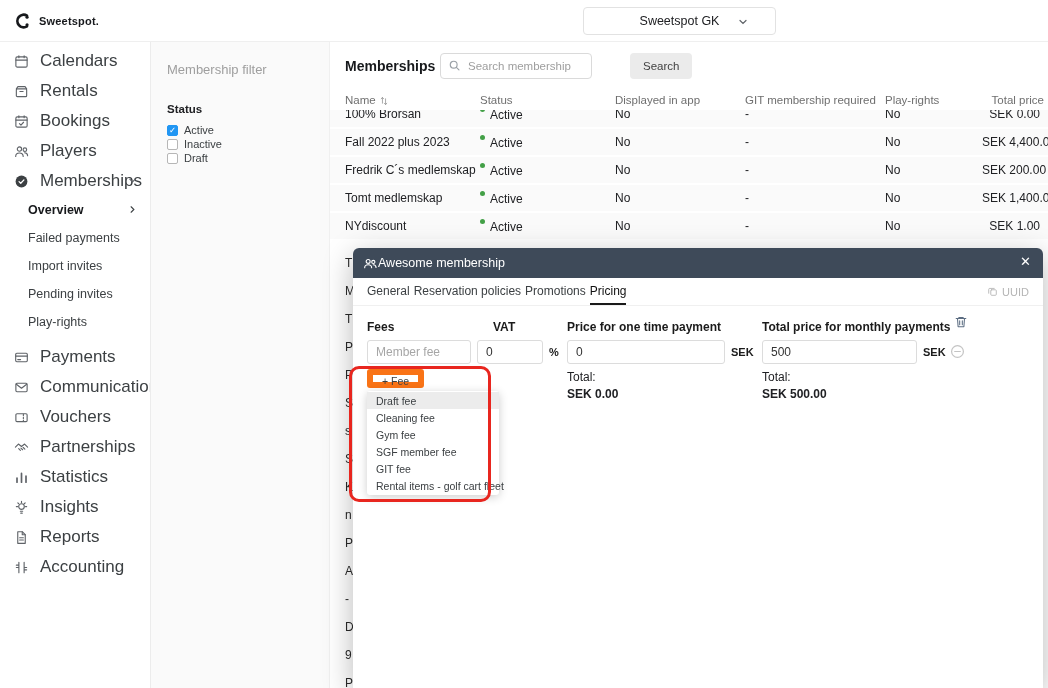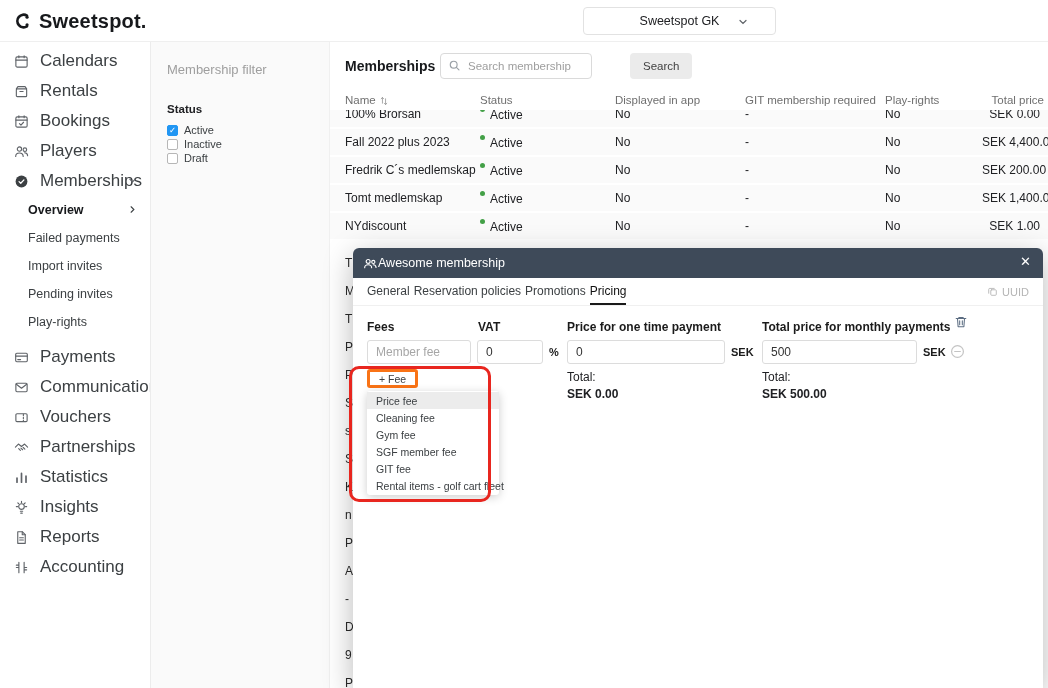--- a/index.html
+++ b/index.html
@@ -3,21 +3,21 @@
 <meta charset="utf-8">
 <style>
   * { box-sizing: border-box; }
   html,body { margin:0; padding:0; }
   body { font-family:"Liberation Sans", sans-serif; background:#fff; }
   .screen { position:relative; width:1048px; height:688px; background:#fff; overflow:hidden; }
 
   
   .topbar { position:absolute; left:0; top:0; width:1048px; height:42px; background:#fff; border-bottom:1px solid #efefef; z-index:6; }
   .logo { position:absolute; left:14px; top:0; height:42px; display:flex; align-items:center; gap:7px; }
-  .logo-text { font-size:20px; font-weight:bold; color:#17191c; letter-spacing:.2px; }
+  .logo-text { font-size:11px; font-weight:bold; color:#17191c; letter-spacing:.2px; }
   .club-select { position:absolute; left:583px; top:7px; width:193px; height:28px; border:1px solid #e2e2e2; border-radius:4px; background:#fff; display:flex; align-items:center; justify-content:center; font-size:12.5px; color:#202124; cursor:pointer; }
   .club-select .chev { position:absolute; right:26px; top:8px; line-height:0; }
 
   
   .sidebar { position:absolute; left:0; top:42px; width:150px; height:646px; background:#fff; padding-top:4px; z-index:2; }
   .side-item { position:relative; height:30px; display:flex; align-items:center; gap:11px; padding-left:14px; font-size:17px; color:#3c4043; cursor:pointer; white-space:nowrap; }
   .side-item .sicon { width:15px; height:15px; line-height:0; flex:0 0 15px; }
   .side-item .chev-end { position:absolute; right:12px; top:9px; line-height:0; }
   .side-sub { position:relative; height:28px; display:flex; align-items:center; padding-left:28px; font-size:12.5px; color:#3c4043; cursor:pointer; white-space:nowrap; }
   .side-sub.active { font-weight:bold; color:#17191c; }
@@ -62,21 +62,21 @@
   .mtab { font-size:12px; color:#3c4043; display:flex; align-items:center; cursor:pointer; border-bottom:2px solid transparent; }
   .mtab.active { color:#111; border-bottom-color:#1a1a1a; }
   .uuid-btn { margin-left:auto; display:flex; align-items:center; gap:4px; font-size:11px; color:#b5b5b5; cursor:pointer; }
 
   .m-col { position:absolute; font-size:12px; font-weight:bold; color:#1b1b1b; white-space:nowrap; }
   .m-input { height:24px; border:1px solid #dcdcdc; border-radius:3px; padding:0 8px; font-size:12px; color:#333; outline:none; font-family:"Liberation Sans",sans-serif; background:#fff; }
   .m-input::placeholder { color:#a6a6a6; }
   .fgroup { position:absolute; display:flex; align-items:center; gap:6px; }
   .suffix { font-size:11px; font-weight:bold; color:#1b1b1b; }
   .icon-btn { position:absolute; line-height:0; cursor:pointer; background:none; border:none; padding:0; }
-  .add-fee { position:absolute; left:14px; top:121px; height:19px; padding:0 9px; font-size:10.5px; color:#3c4043; background:#fff; border:3px solid #f97316; border-radius:3px; cursor:pointer; font-family:"Liberation Sans",sans-serif; }
+  .add-fee { position:absolute; left:14px; top:121px; height:19px; padding:0 9px; font-size:10.5px; color:#3c4043; background:#fff; border:6px solid #f97316; border-radius:3px; cursor:pointer; font-family:"Liberation Sans",sans-serif; }
   .totals { position:absolute; font-size:12px; color:#202124; white-space:nowrap; }
   .totals .tval { font-weight:bold; margin-top:3px; }
   .fee-dropdown { position:absolute; left:14px; top:143px; width:132px; background:#fff; border-radius:3px; box-shadow:0 2px 10px rgba(0,0,0,.2); padding:1px 0; }
   .fee-opt { height:17px; display:flex; align-items:center; padding:0 9px; font-size:10.5px; color:#3c4043; cursor:pointer; white-space:nowrap; }
   .fee-opt.hovered { background:#ececec; }
 
   
   .annotation { position:absolute; left:349px; top:366px; width:142px; height:136px; border:3px solid #e8261f; border-radius:10px; z-index:40; pointer-events:none; }
 </style>
 </head>
@@ -344,21 +344,21 @@
       <span class="uuid-btn">
         <span style="line-height:0"><svg width="11" height="11" viewBox="0 0 16 16" fill="none" stroke="#b5b5b5" stroke-width="1.3" stroke-linecap="round" stroke-linejoin="round">
               <rect x="5.5" y="5.5" width="8" height="8" rx="1.2"></rect>
               <path d="M10.5 3.5H4A1.5 1.5 0 0 0 2.5 5v5.5"></path>
             </svg></span>
         <span>UUID</span>
       </span>
     </div>
 
     <span class="m-col" style="left:14px; top:72px">Fees</span>
-    <span class="m-col" style="left:125px; top:72px">VAT</span>
+    <span class="m-col" style="left:140px; top:72px">VAT</span>
     <span class="m-col" style="left:214px; top:72px">Price for one time payment</span>
     <span class="m-col" style="left:409px; top:72px">Total price for monthly payments</span>
     <button class="icon-btn" style="left:601px; top:67px">
       <span><svg width="14" height="14" viewBox="0 0 16 16" fill="none" stroke="#5c6d82" stroke-width="1.2" stroke-linecap="round" stroke-linejoin="round">
             <path d="M2.5 4h11M5.5 4V2.8h5V4M4 4l.7 9.5h6.6L12 4M6.5 6.5v4.7M9.5 6.5v4.7"></path>
           </svg></span>
     </button>
 
     <input class="m-input" style="position: absolute; left: 14px; top: 92px; width: 104px;" type="text" placeholder="Member fee">
     <div class="fgroup" style="left:124px; top:92px">
@@ -385,21 +385,21 @@
     <div class="totals" style="left:214px; top:122px">
       <div>Total:</div>
       <div class="tval">SEK 0.00</div>
     </div>
     <div class="totals" style="left:409px; top:122px">
       <div>Total:</div>
       <div class="tval">SEK 500.00</div>
     </div>
 
     <div class="fee-dropdown">
-      <div class="fee-opt hovered">Price fee</div>
+      <div class="fee-opt hovered">Draft fee</div>
       <div class="fee-opt">Cleaning fee</div>
       <div class="fee-opt">Gym fee</div>
       <div class="fee-opt">SGF member fee</div>
       <div class="fee-opt">GIT fee</div>
       <div class="fee-opt">Rental items - golf cart fleet</div>
     </div>
   </div>
 
   <div class="annotation"></div>
 

